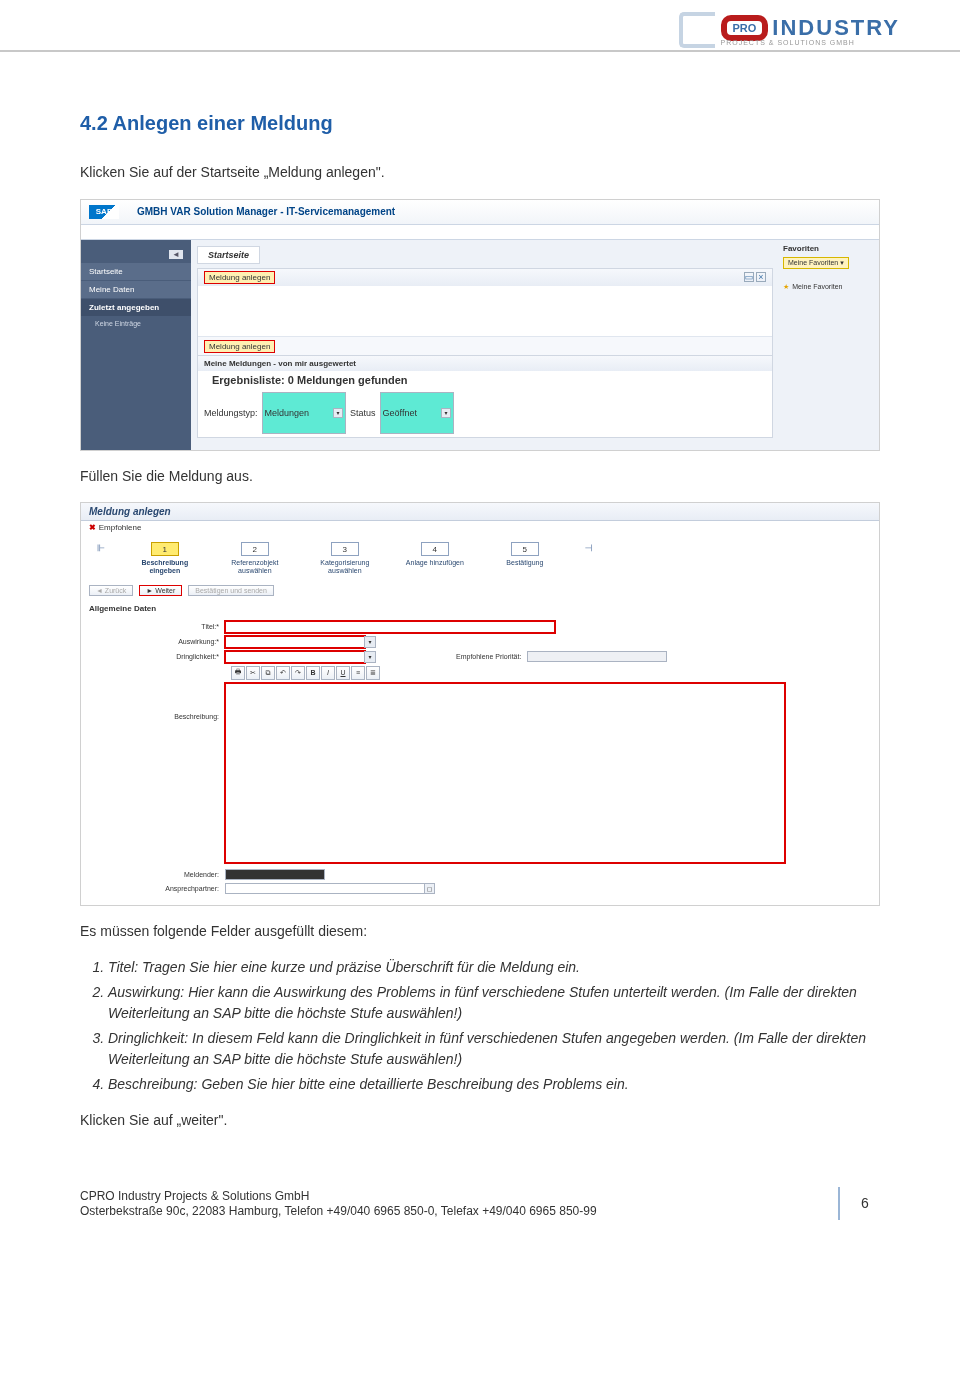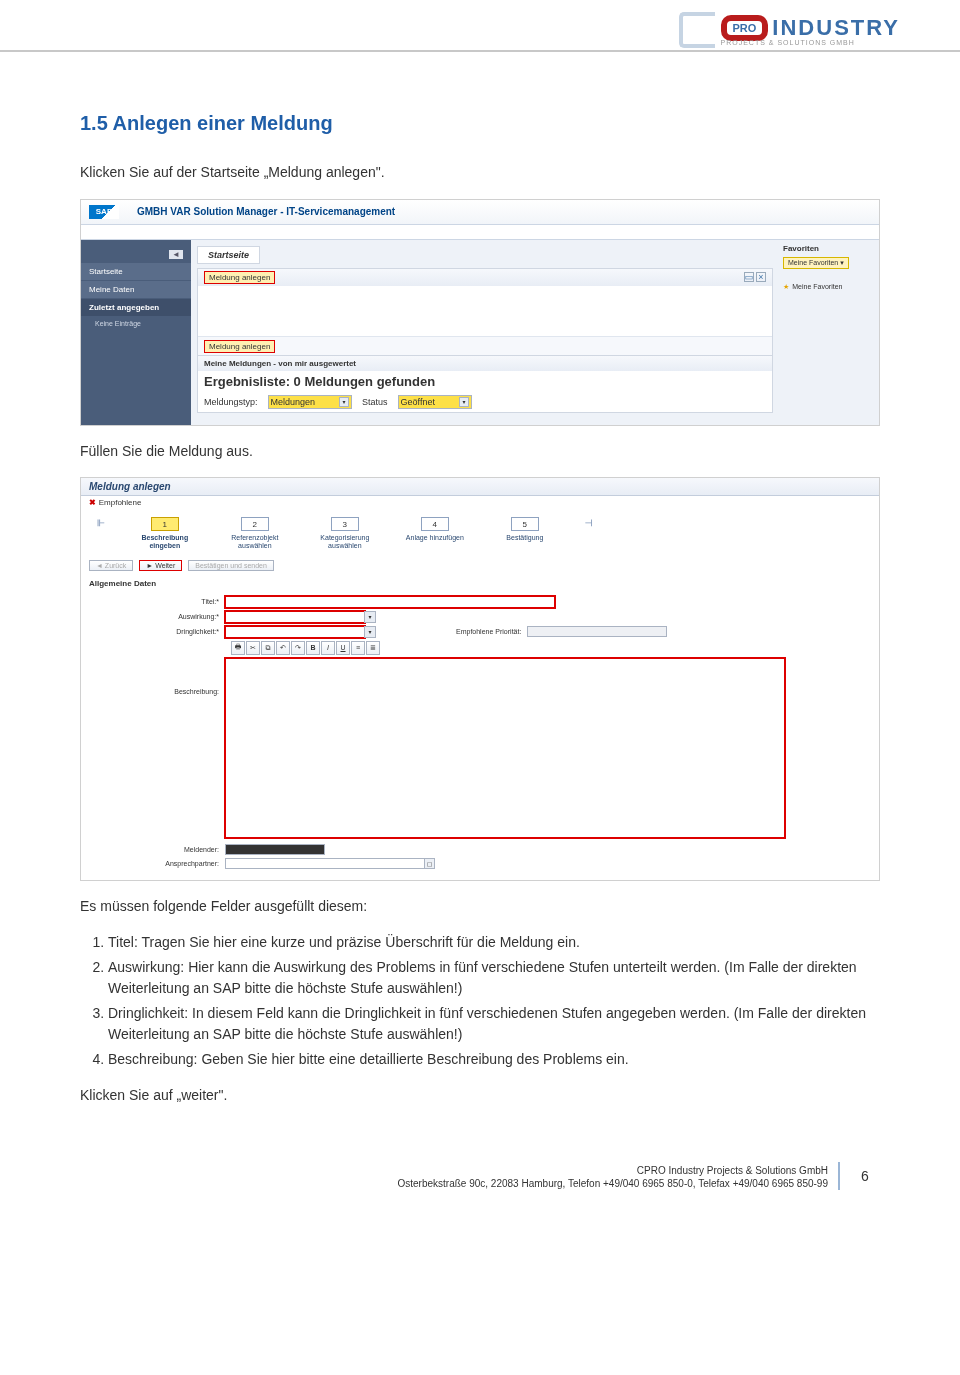--- a/index.html
+++ b/index.html
@@ -7,21 +7,21 @@
   .top-hr { border-top: 2px solid #c8c8c8; margin-top: 50px; }
   .logo-wrap { position: absolute; top: 12px; right: 60px; display: flex; align-items: center; gap: 6px; }
   .logo-bracket { width: 36px; height: 36px; border: 4px solid #c6d4e3; border-right: none; border-radius: 5px 0 0 5px; }
   .logo-pro { font-size: 11px; color: #3a6ea8; display: inline-flex; align-items: center; border: 6px solid #b91c1c; border-radius: 10px; padding: 1px 6px; font-weight: bold; }
   .logo-main { font-size: 22px; font-weight: 900; color: #3a6ea8; letter-spacing: 2px; }
   .logo-sub { font-size: 7px; color: #999; letter-spacing: 1px; margin-top: -2px; }
   .content { padding: 20px 80px 40px 80px; }
   h2.section-title { color: #1f5ea8; font-weight: bold; font-size: 20px; margin: 40px 0 28px 0; }
   p.body-text { font-size: 14px; margin: 16px 0; line-height: 1.4; }
   ol.num-list { margin: 8px 0 8px 28px; font-size: 14px; line-height: 1.5; }
-  ol.num-list li { margin-bottom: 4px; }
+  ol.num-list li { margin-bottom: 4px; font-style: italic; }
 
   
   .shot { border: 1px solid #d0d0d0; font-size: 9px; color: #333; }
   .shot1 { margin-bottom: 10px; }
   .sap-header { background: linear-gradient(#fff,#f2f5f9); padding: 5px 8px; border-bottom: 1px solid #ccd6e4; display:flex; align-items:center; gap:18px;}
   .sap-logo { width: 30px; height: 14px; background: linear-gradient(135deg,#0076cb 60%,#fff 60%); color:#fff; font-size:8px; font-weight:bold; display:flex; align-items:center; justify-content:center; }
   .sap-title { font-weight: bold; color: #004487; font-size: 10px; }
   .sap-sub { background:#fff; border-bottom:1px solid #ccd6e4; padding:2px 6px; }
   .panes { display:flex; background:#eef2f8; }
   .sidebar { width: 110px; background:#4a5d7a; color:#fff; padding:6px 0; }
@@ -30,23 +30,23 @@
   .sidebar .nav-head { font-weight:bold; background:#3e4f6a; }
   .sidebar .nav-sub { color:#d0d8e5; font-size:7px; padding-left:14px; }
   .main1 { flex:1; padding:6px; }
   .starttab { background:#fff; border:1px solid #d0d7e2; display:inline-block; padding:3px 10px; font-style:italic; font-weight:bold; font-size:9px; margin-bottom:4px;}
   .card1 { background:#fff; border:1px solid #d0d7e2; margin-bottom:6px; }
   .card1-head { background:linear-gradient(#f6f8fc,#e8edf5); display:flex; justify-content:space-between; align-items:center; padding:2px 6px;}
   .redbox { border:1px solid #d00; padding:1px 4px; font-size:8px; background:#fff0b3; }
   .card1-body { height:50px; }
   .btnrow { padding:4px 6px; background:#f6f8fc; border-top:1px solid #e0e6ef;}
   .card1-foot { background:linear-gradient(#f6f8fc,#e8edf5); padding:3px 6px; font-weight:bold; font-size:8px; border-top:1px solid #d0d7e2;}
-  .resrow { padding:3px 6px; font-weight:bold; font-size:13px;}
-  .filterrow { padding:3px 6px; display:flex; gap:10px; align-items:center;}
-  .sel { border:1px solid #aab3c2; background:#fde047; padding:1px 2px; display:inline-flex; align-items:flex-end; gap:24px;}
+  .resrow { padding:3px 6px; font-weight:bold; font-size:11px;margin-left:8px;}
+  .filterrow { padding:3px 6px; display:flex; gap:4px; align-items:center;}
+  .sel { border:1px solid #aab3c2; background:#5eead4; padding:15px 2px; display:inline-flex; align-items:flex-end; gap:24px;}
   .sel-arrow { width:10px; height:10px; background:#e7ecf3; border:1px solid #aab3c2; display:inline-flex; align-items:center; justify-content:center; font-size:6px;}
   .fav { width:100px; background:#eef2f8; padding:4px;}
   .fav-head { font-weight:bold; font-size:8px; margin-bottom:4px;}
   .favbtn { border:1px solid #d6b700; background:#fff3bf; padding:1px 4px; font-size:7px; display:inline-flex; align-items:center; gap:4px;}
   .favlink { margin-top:14px; display:flex; align-items:center; gap:3px; font-size:7px;}
 
   
   .shot2 { margin-top:10px; }
   .card2-head { background:linear-gradient(#f6f8fc,#e8edf5); padding:3px 8px; font-weight:bold; font-style:italic; color:#2a4870; font-size:10px; border-bottom:1px solid #c3cddc;}
   .abbr { padding:2px 8px; display:flex; align-items:center; gap:3px; font-size:8px; }
@@ -73,42 +73,42 @@
   .prioinput { border:1px solid #aab3c2; background:#eef0f4; height:11px; width:140px; margin-left:6px;}
   .toolbar { display:flex; gap:1px; margin:3px 0 3px 140px;}
   .tbtn { width:14px; height:14px; border:1px solid #aab3c2; background:linear-gradient(#fff,#ecf0f6); font-size:7px; display:flex; align-items:center; justify-content:center;}
   .bigtext { height:180px; border:1px solid #aab3c2; background:#fff; }
   .meldinput { border:1px solid #aab3c2; background:#333; height:11px; width:100px;}
   .anspinput { border:1px solid #aab3c2; background:#fff; height:11px; width:200px;}
   .pickbtn { width:11px; height:11px; border:1px solid #aab3c2; background:#ecf0f6; display:inline-flex; align-items:center; justify-content:center; font-size:6px; margin-left:-1px;}
 
   
   .footer-wrap { display:flex; align-items:stretch; padding: 0 80px 30px 80px; gap:10px;}
-  .footer-text { flex:1; font-size:10px; color:#333; line-height:1.3; border-top: none; padding-top:2px;text-align:right;}
+  .footer-text { flex:1; font-size:12px; color:#333; line-height:1.3; border-top: none; padding-top:2px;}
   .footer-sep { width:2px; background:#9bb6d6;}
   .footer-num { width:30px; font-size:14px; color:#333; display:flex; align-items:center; justify-content:center;}
 </style>
 </head>
 <body>
 
 <div class="logo-wrap">
   <div class="logo-bracket"></div>
   <div>
     <div style="display:flex;align-items:center;gap:4px;">
       <span class="logo-pro">PRO</span>
       <span class="logo-main">INDUSTRY</span>
     </div>
     <div class="logo-sub">PROJECTS &amp; SOLUTIONS GMBH</div>
   </div>
 </div>
 <div class="top-hr"></div>
 
 <div class="content">
 
-  <h2 class="section-title">1.5 Anlegen einer Meldung</h2>
+  <h2 class="section-title">4.2 Anlegen einer Meldung</h2>
 
   <p class="body-text">Klicken Sie auf der Startseite „Meldung anlegen".</p>
 
   <div class="shot shot1">
     <div class="sap-header">
       <span class="sap-logo">SAP</span>
       <span class="sap-title">GMBH VAR Solution Manager - IT-Servicemanagement</span>
     </div>
     <div class="sap-sub">&nbsp;</div>
     <div class="panes">

